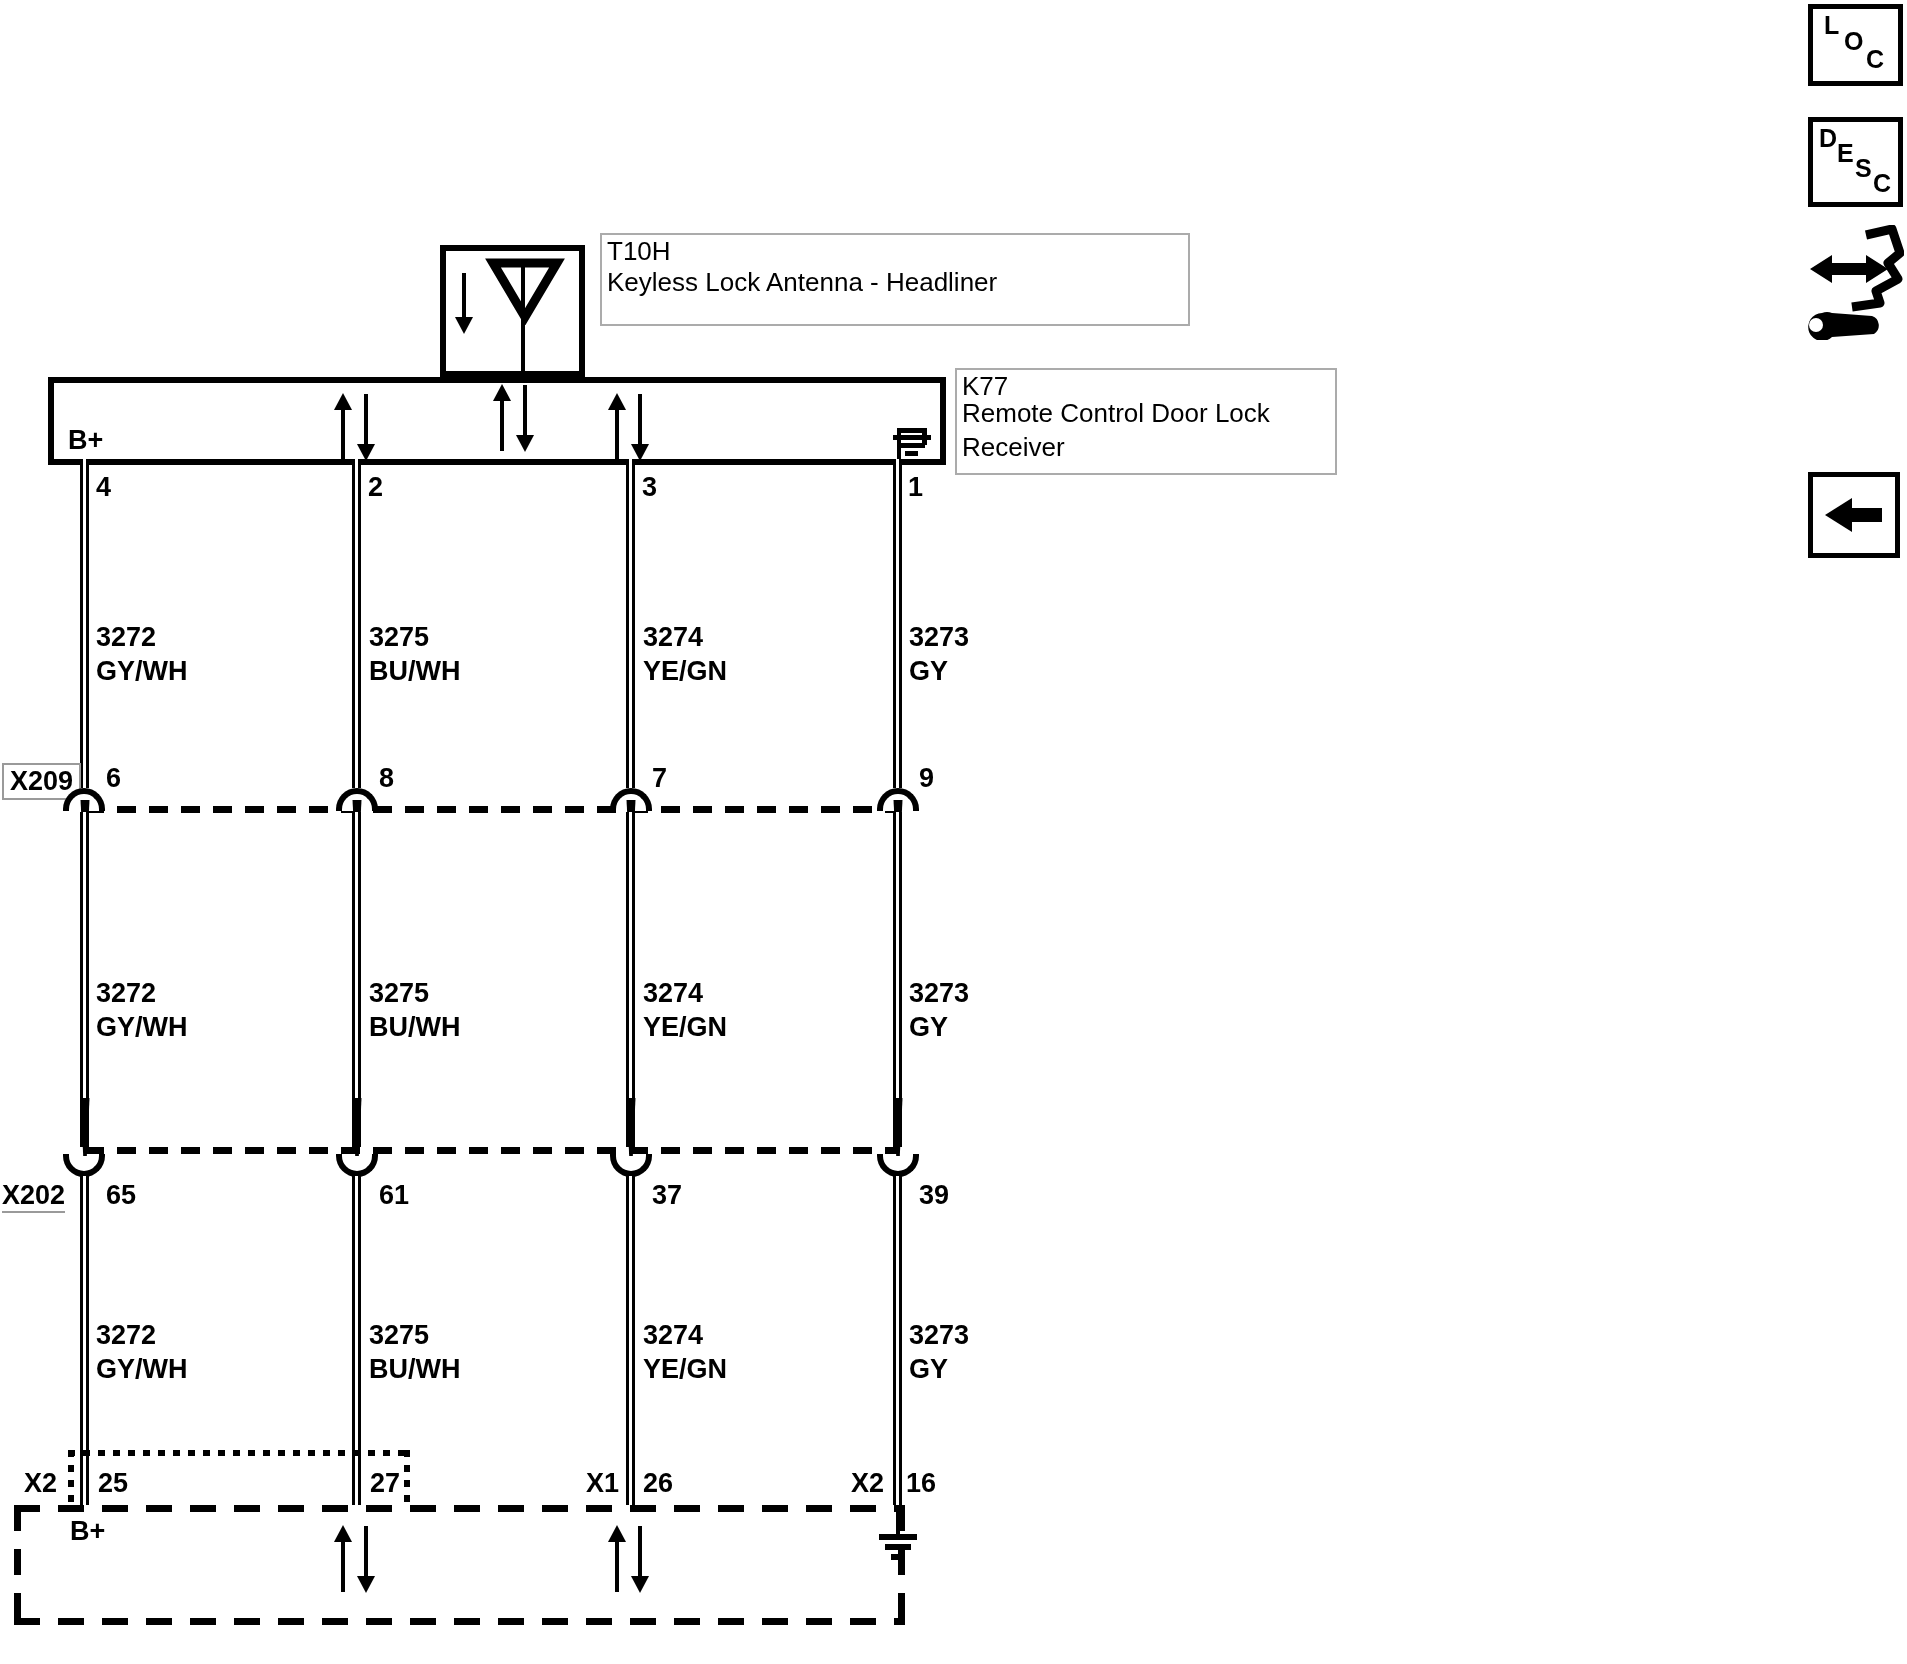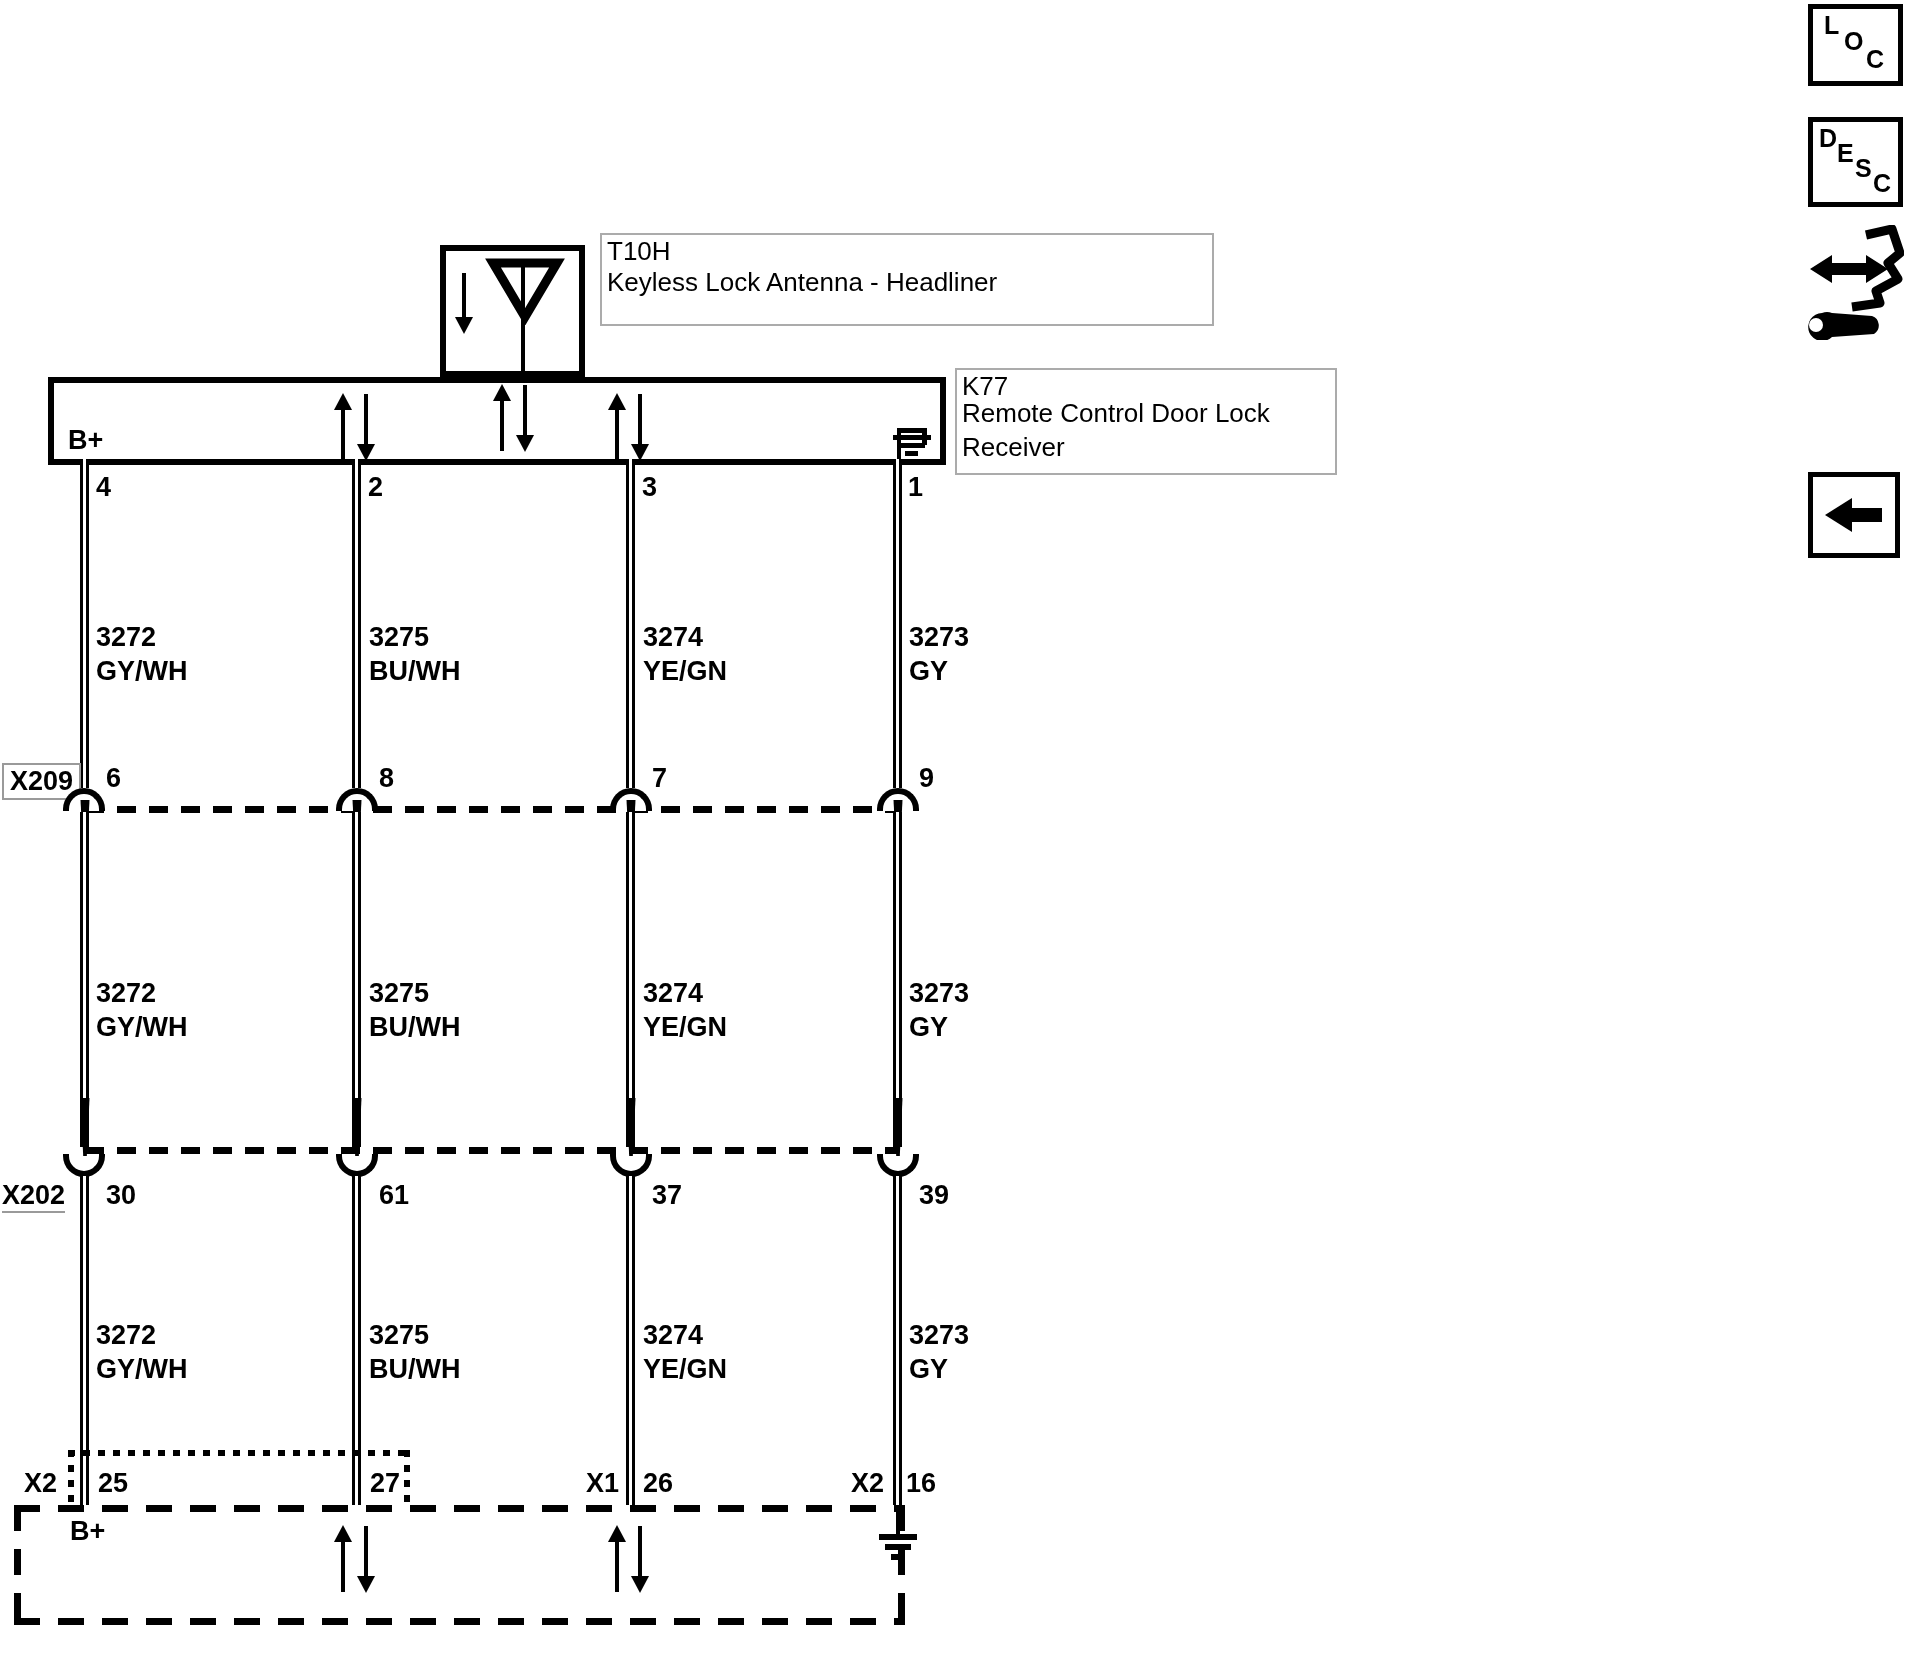--- a/index.html
+++ b/index.html
@@ -45,21 +45,21 @@
 <div id="canvas">
 
   <div class="compbox" style="left:440px;top:245px;width:133px;height:120px;">
     <svg style="position:absolute;left:38px;top:4px;" width="82" height="70" viewBox="0 0 82 70">
       <polygon points="9,8 73,8 41,62" fill="none" stroke="#000" stroke-width="9"></polygon>
     </svg>
     <div class="hline" style="left:75px;top:12px;width:4px;height:108px;"></div>
     <div class="sdn" style="left:16px;top:22px;"></div>
   </div>
 
-  <div class="lbox" style="left:600px;top:233px;width:586px;height:89px;padding-left:24px;">
+  <div class="lbox" style="left:600px;top:233px;width:586px;height:89px;">
     <div class="t lbl" style="left:5px;top:2px;">T10H</div>
     <div class="t lbl" style="left:5px;top:33px;">Keyless Lock Antenna - Headliner</div>
   </div>
 
   <div class="compbox" style="left:48px;top:377px;width:886px;height:76px;">
     <div class="t b" style="left:14px;top:42px;">B+</div>
 
     <div class="hline" style="left:843px;top:45px;width:4px;height:31px;"></div>
     <div class="hline" style="left:843px;top:45px;width:30px;height:5px;"></div>
     <div class="hline" style="left:868px;top:45px;width:5px;height:17px;"></div>
@@ -142,21 +142,21 @@
   <div class="cup" style="left:63px;top:1154px;"></div>
   <div class="cup" style="left:336px;top:1154px;"></div>
   <div class="cup" style="left:610px;top:1154px;"></div>
   <div class="cup" style="left:877px;top:1154px;"></div>
   <div class="wedge" style="left:80px;top:1098px;height:58px;"></div>
   <div class="wedge" style="left:352px;top:1098px;height:58px;"></div>
   <div class="wedge" style="left:626px;top:1098px;height:58px;"></div>
   <div class="wedge" style="left:893px;top:1098px;height:58px;"></div>
 
   <div class="t b" style="left:2px;top:1180px;border-bottom:2px solid #9a9a9a;">X202</div>
-  <div class="t b" style="left:106px;top:1180px;">30</div>
+  <div class="t b" style="left:106px;top:1180px;">65</div>
   <div class="t b" style="left:379px;top:1180px;">61</div>
   <div class="t b" style="left:652px;top:1180px;">37</div>
   <div class="t b" style="left:919px;top:1180px;">39</div>
 
   <div class="wire" style="left:80px;top:1176px;height:329px;"></div>
   <div class="wire" style="left:352px;top:1176px;height:329px;"></div>
   <div class="wire" style="left:626px;top:1176px;height:329px;"></div>
   <div class="wire" style="left:893px;top:1176px;height:329px;"></div>
 
   <div class="t b" style="left:96px;top:1320px;">3272</div>

